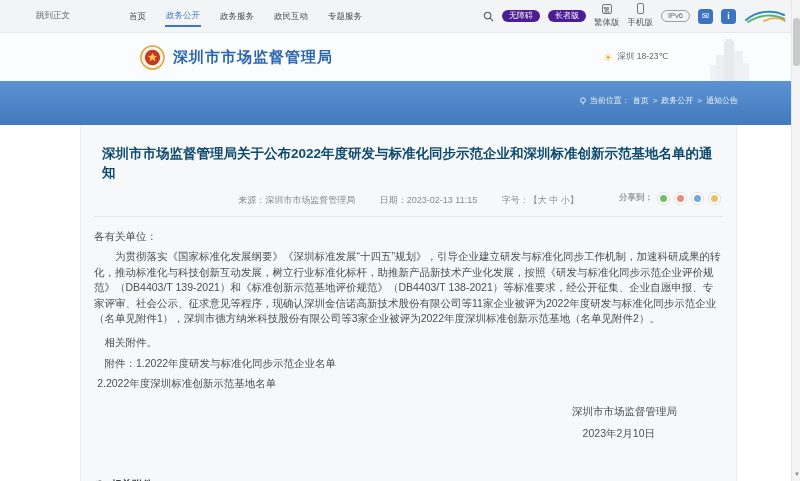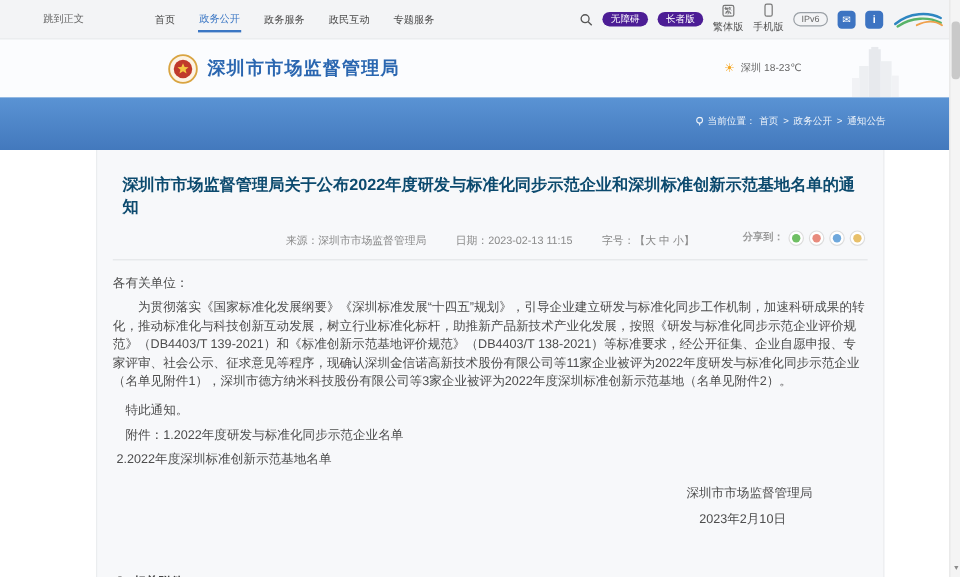--- a/index.html
+++ b/index.html
@@ -173,21 +173,21 @@
         </span>
       <span class="share-dot">
           <i style="background:#e8c06a"></i>
         </span>
     </span>
   </div>
 
   <div class="article-body">
     <p class="p-salutation">各有关单位：</p>
     <p class="p-main">为贯彻落实《国家标准化发展纲要》《深圳标准发展“十四五”规划》，引导企业建立研发与标准化同步工作机制，加速科研成果的转化，推动标准化与科技创新互动发展，树立行业标准化标杆，助推新产品新技术产业化发展，按照《研发与标准化同步示范企业评价规范》（DB4403/T 139-2021）和《标准创新示范基地评价规范》（DB4403/T 138-2021）等标准要求，经公开征集、企业自愿申报、专家评审、社会公示、征求意见等程序，现确认深圳金信诺高新技术股份有限公司等11家企业被评为2022年度研发与标准化同步示范企业（名单见附件1），深圳市德方纳米科技股份有限公司等3家企业被评为2022年度深圳标准创新示范基地（名单见附件2）。</p>
-    <p class="p-notice">特此通知。</p>
+    <p class="p-notice">相关附件。</p>
     <p class="p-attach1">附件：1.2022年度研发与标准化同步示范企业名单</p>
     <p class="p-attach2">2.2022年度深圳标准创新示范基地名单</p>
     <div class="sign-block">
       <div class="sign-name">深圳市市场监督管理局</div>
       <div class="sign-date">2023年2月10日</div>
     </div>
   </div>
 
   <section class="attachments">
     <div class="att-head">

